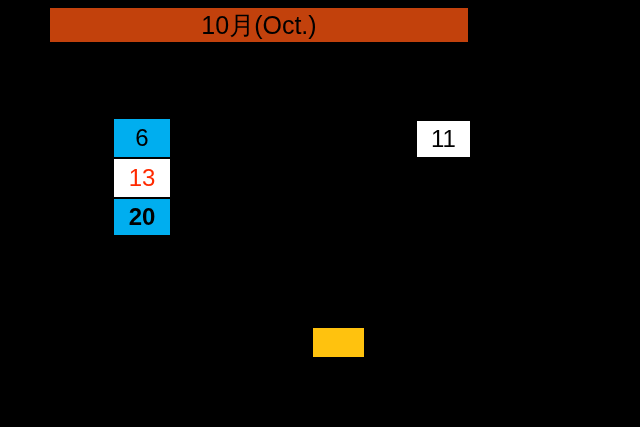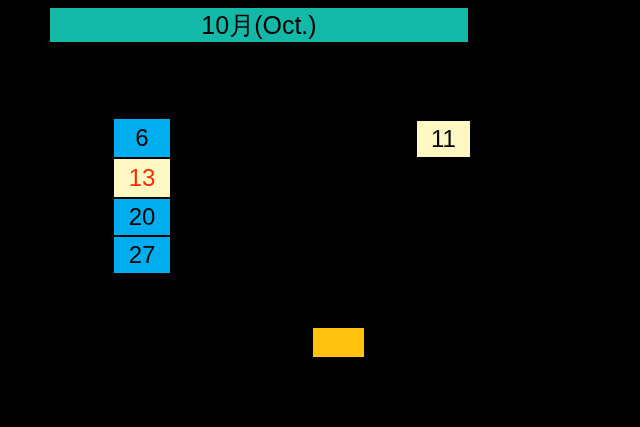--- a/index.html
+++ b/index.html
@@ -25,21 +25,21 @@
     background: #000000;
   }
 
   
   .title-bar {
     position: absolute;
     left: 50px;
     top: 8px;
     width: 418px;
     height: 34px;
-    background: #14b8a6;
+    background: #c2410c;
     display: flex;
     align-items: center;
     justify-content: center;
     box-sizing: border-box;
   }
   .title-bar .title-text {
     color: #000000;
     font-size: 25px;
     line-height: 1;
     letter-spacing: 0px;
@@ -52,30 +52,30 @@
     box-sizing: border-box;
     border: 1px solid #000000;
     display: flex;
     align-items: center;
     justify-content: center;
     font-size: 24px;
     line-height: 1;
     color: #000000;
   }
   .cell.cyan   { background: #00aeef; }
-  .cell.amber  { background: #fef9c3; }
+  .cell.amber  { background: #ffffff; }
   .cell .num   { pointer-events: none; }
   .cell.today .num { color: #ff2a00; }
 
   
   .c-6   { left: 113px; top: 118px;  width: 58px; height: 40px; }
   .c-12  { left: 52px;  top: 158px;  width: 61px; height: 40px; }
   .c-13  { left: 113px; top: 158px;  width: 58px; height: 40px; }
   .c-14  { left: 171px; top: 158px;  width: 61px; height: 40px; }
-  .c-20  { left: 113px; top: 198px;  width: 58px; height: 38px; }
+  .c-20  { left: 113px; top: 198px;  width: 58px; height: 38px; font-weight: bold; }
   .c-27  { left: 113px; top: 236px;  width: 58px; height: 38px; }
 
   
   .c-11  { left: 417px; top: 121px;  width: 53px; height: 36px; border: none; }
 
   
   .marker {
     position: absolute;
     left: 313px;
     top: 328px;
@@ -101,23 +101,20 @@
 
   <div class="cell amber today c-13">
     <span class="num">13</span>
   </div>
 
 
   <div class="cell cyan c-20">
     <span class="num">20</span>
   </div>
 
-  <div class="cell cyan c-27">
-    <span class="num">27</span>
-  </div>
 
   <div class="cell amber c-11">
     <span class="num">11</span>
   </div>
 
   <div class="marker">
     <span></span>
   </div>
 
 </div>

